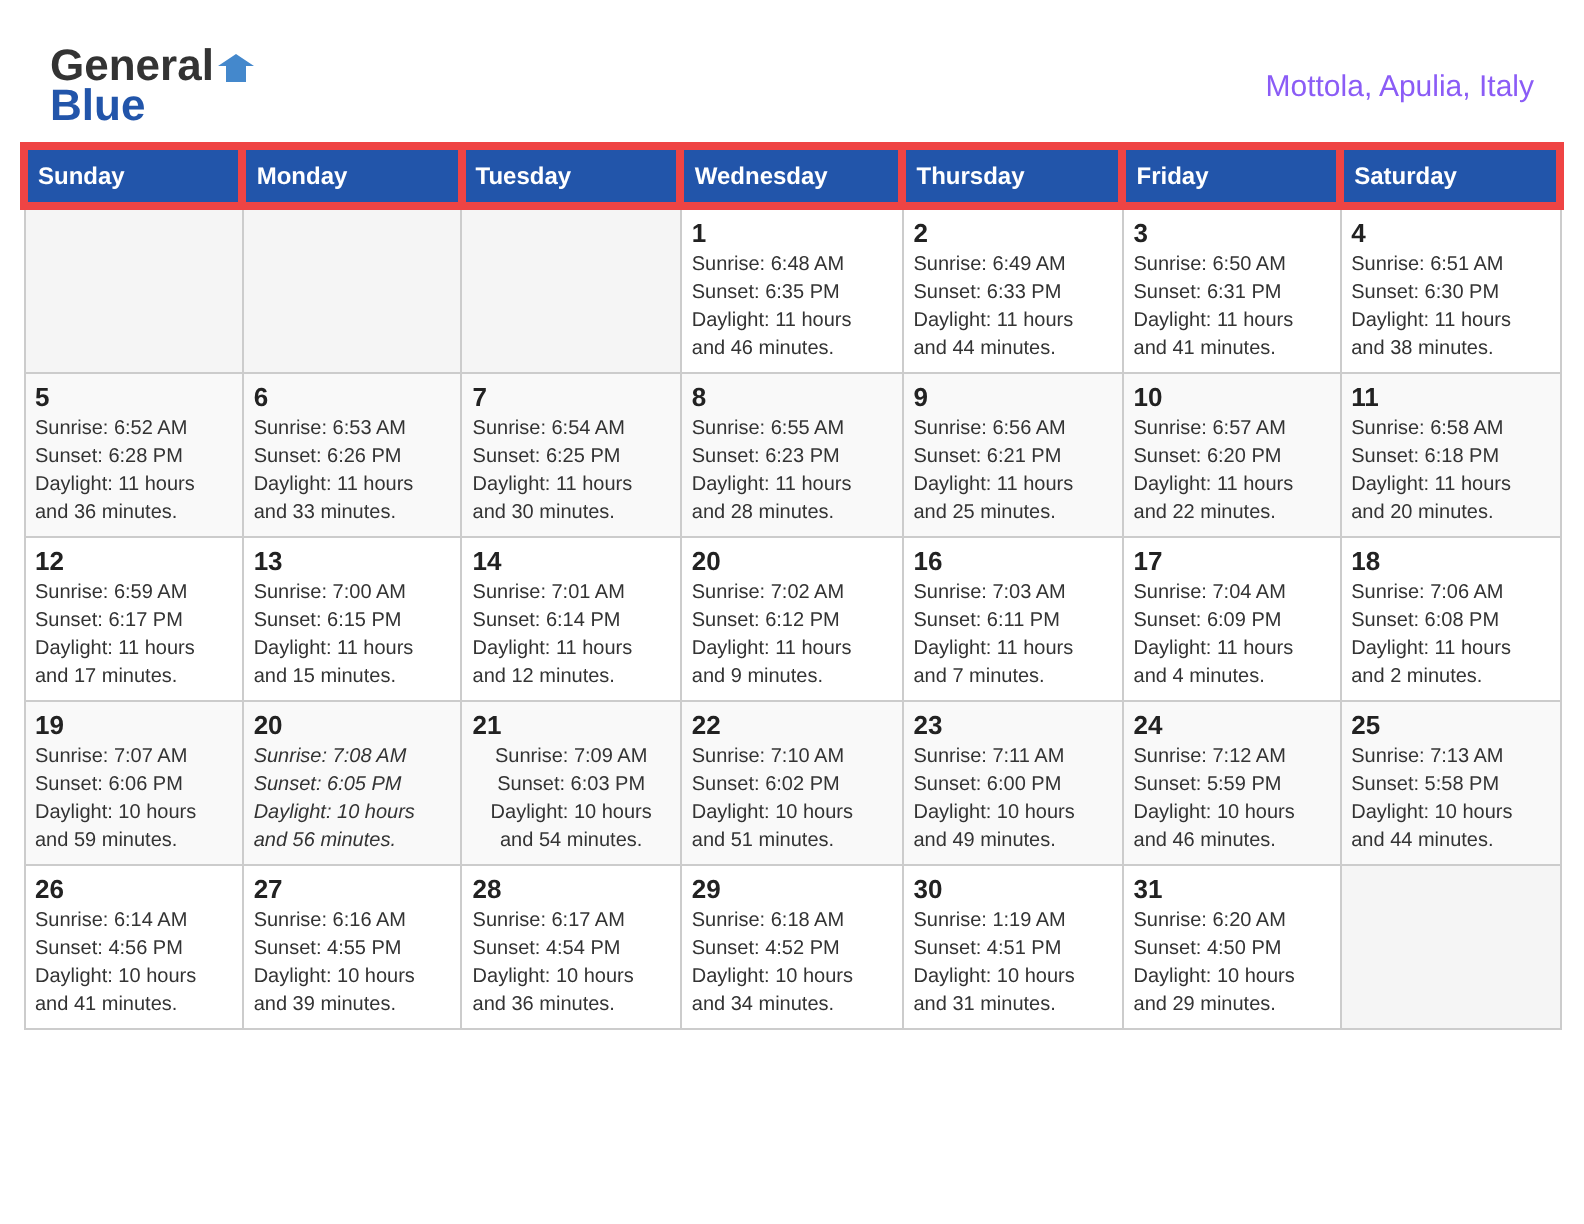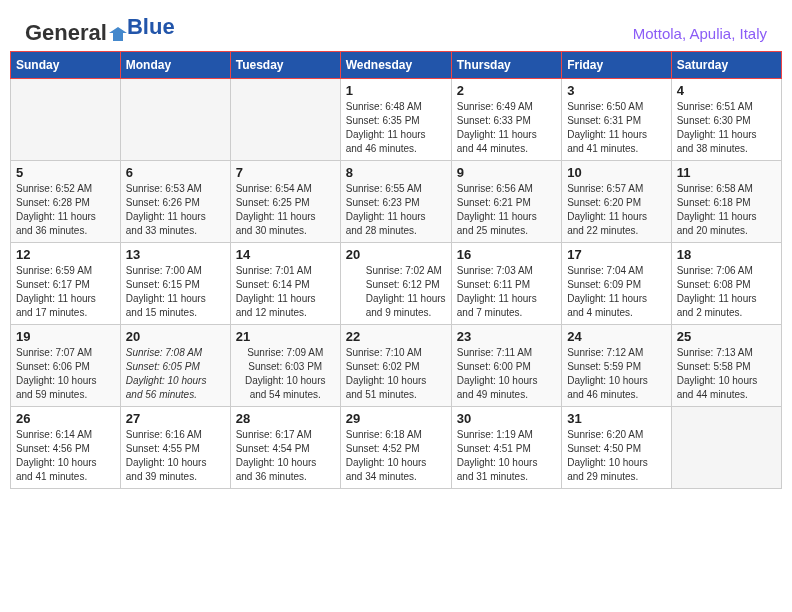--- a/index.html
+++ b/index.html
@@ -11,20 +11,21 @@
       padding: 10px;
     }
     .header {
       display: flex;
       justify-content: space-between;
       align-items: center;
       padding: 10px 15px 5px 15px;
     }
     .logo {
       display: flex;
+      flex-direction: column;
       align-items: flex-start;
     }
     .month-title {
       text-align: right;
     }
     .month-title h1 {
       font-size: 32px;
       font-weight: bold;
       color: #222;
     }
@@ -39,21 +40,21 @@
       border: 1px solid #ccc;
       font-size: 11px;
     }
     .calendar th {
       background-color: #2255aa;
       color: #fff;
       text-align: left;
       padding: 6px 5px;
       font-size: 12px;
       font-weight: bold;
-      border: 1px solid #ef4444;
+      border: 4px solid #ef4444;
     }
     .calendar td {
       vertical-align: top;
       padding: 4px 5px;
       border: 1px solid #ccc;
       width: 113px;
       min-height: 80px;
       height: 80px;
       background: #fff;
     }
@@ -210,21 +211,21 @@
         </td>
         <td>
           <div class="day-num">14</div>
           <div class="day-info" style="white-space: pre-line;">Sunrise: 7:01 AM
 Sunset: 6:14 PM
 Daylight: 11 hours
 and 12 minutes.</div>
         </td>
         <td>
           <div class="day-num">20</div>
-          <div class="day-info" style="white-space: pre-line; margin-left: 20px;">Sunrise: 7:02 AM
+          <div class="day-info" style="white-space: pre-line;">Sunrise: 7:02 AM
 Sunset: 6:12 PM
 Daylight: 11 hours
 and 9 minutes.</div>
         </td>
         <td>
           <div class="day-num">16</div>
           <div class="day-info" style="white-space: pre-line;">Sunrise: 7:03 AM
 Sunset: 6:11 PM
 Daylight: 11 hours
 and 7 minutes.</div>

